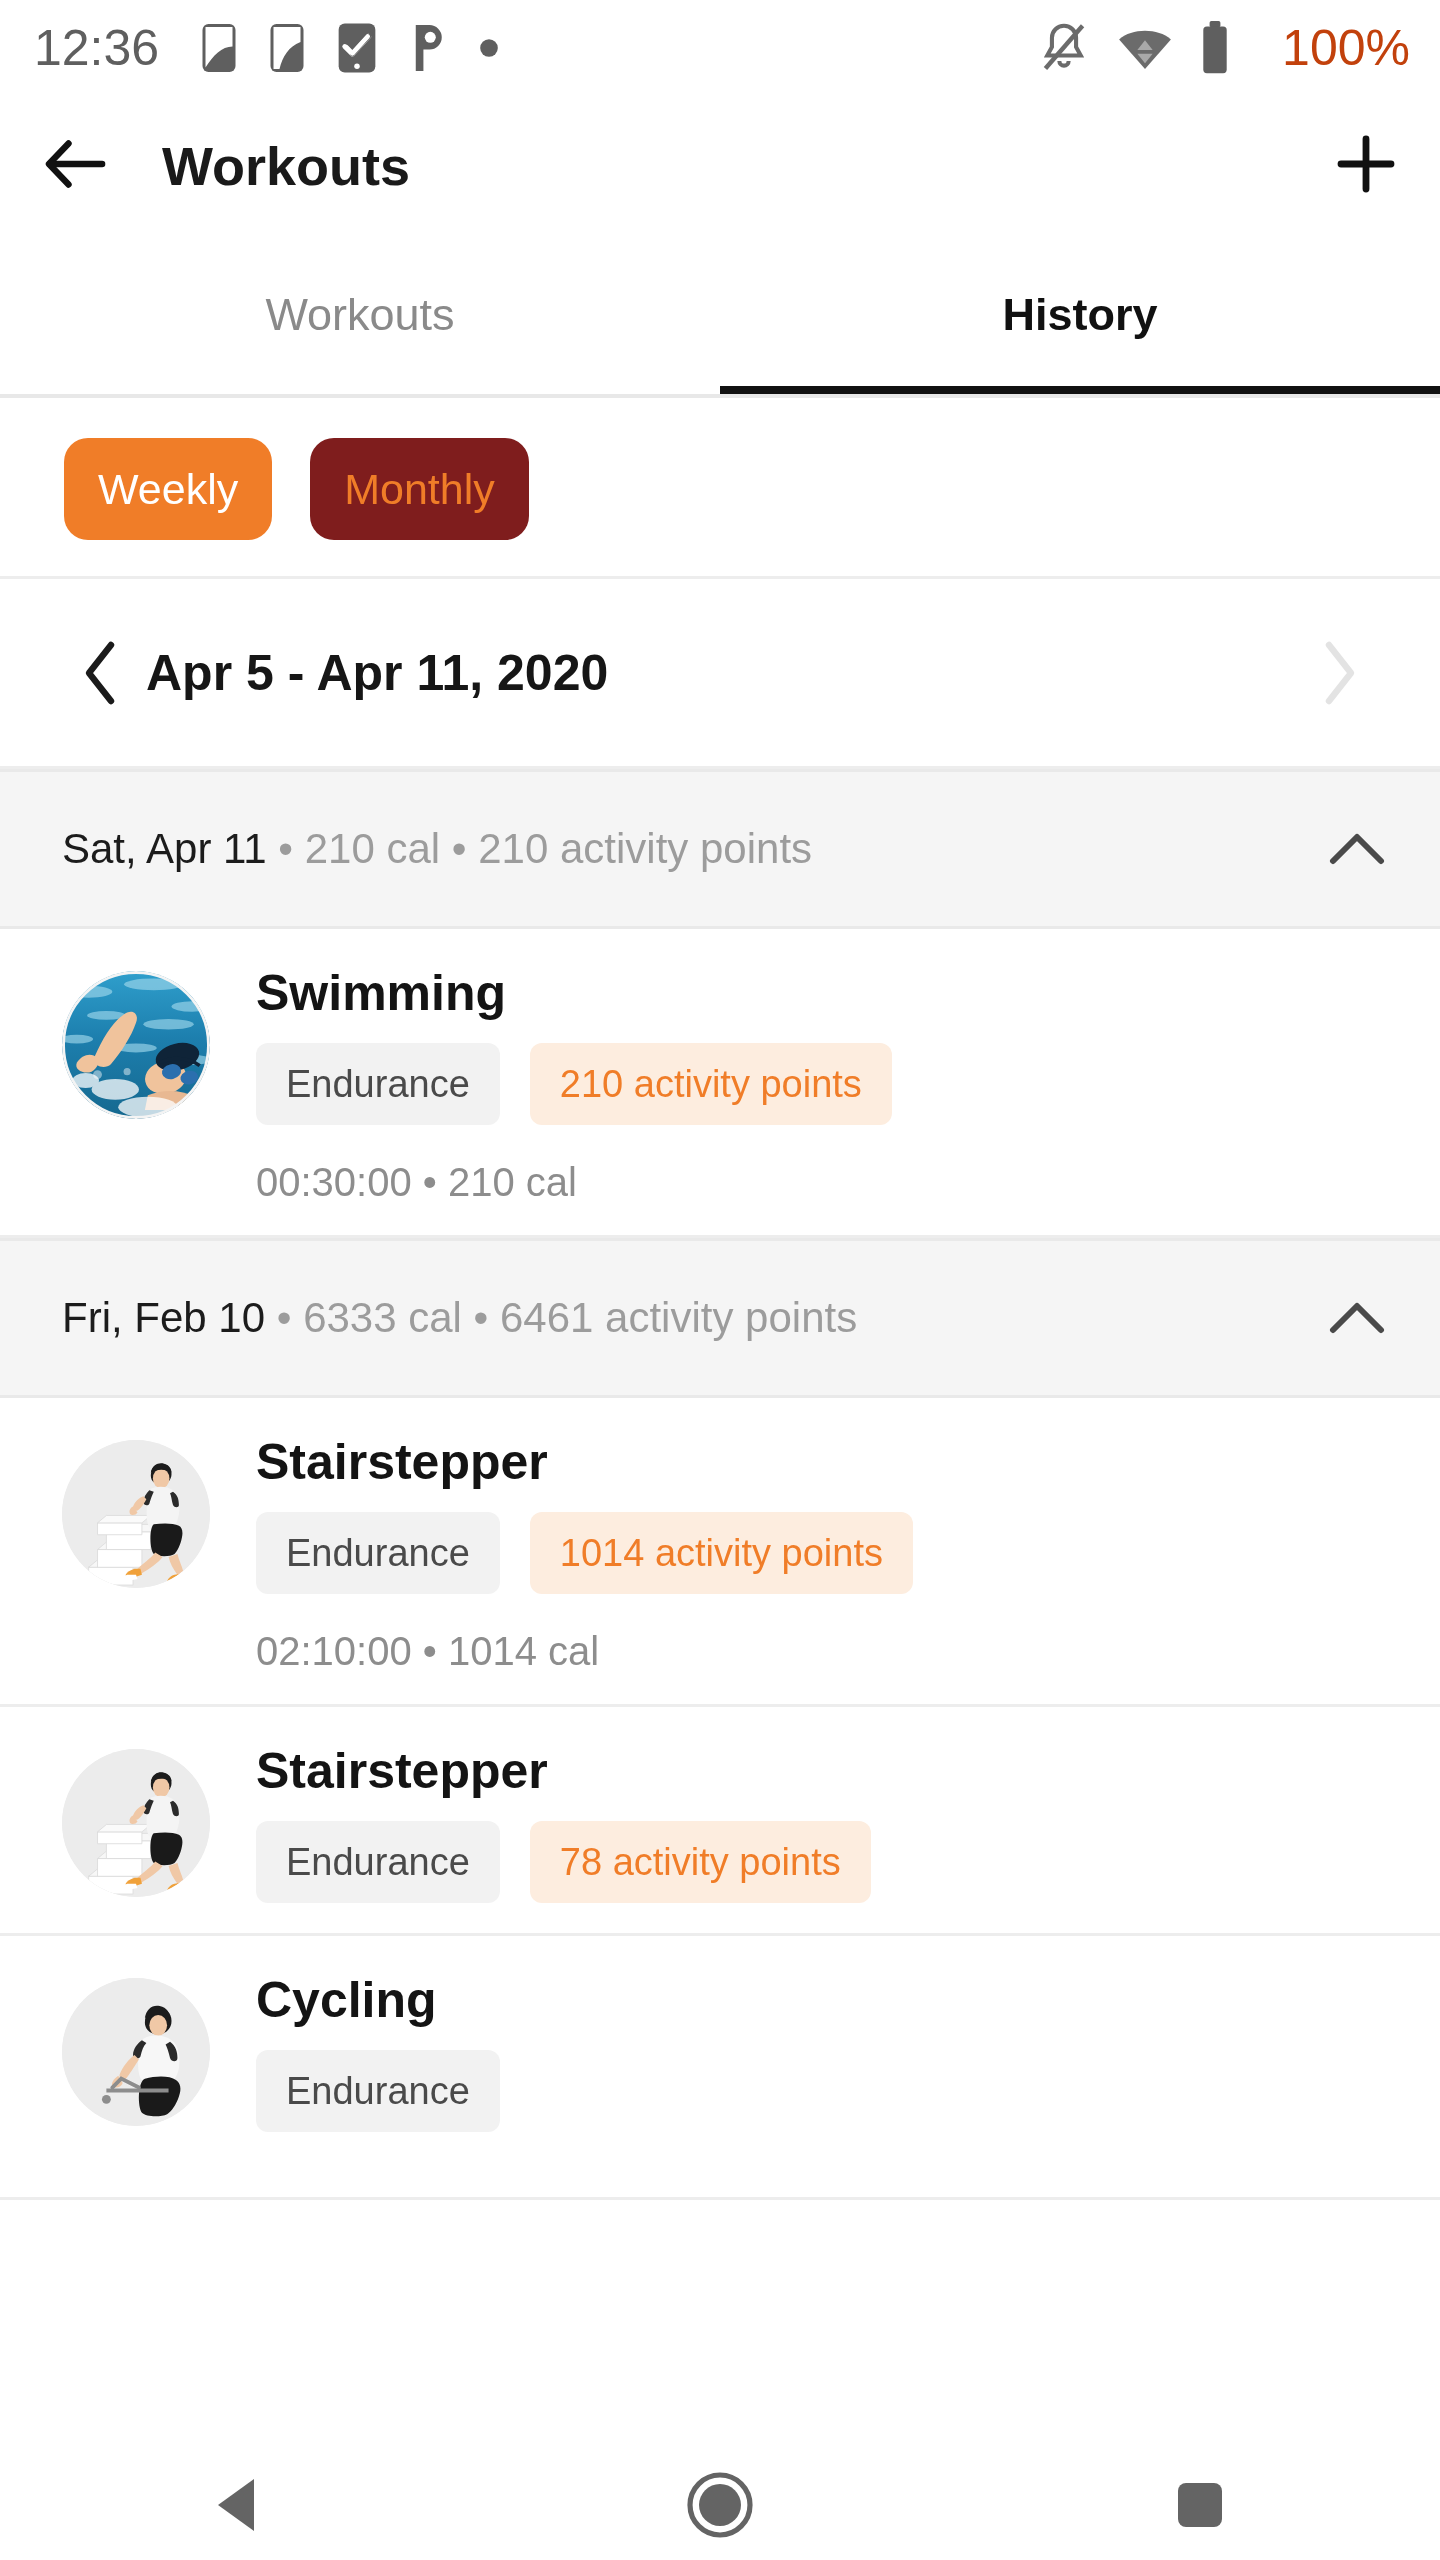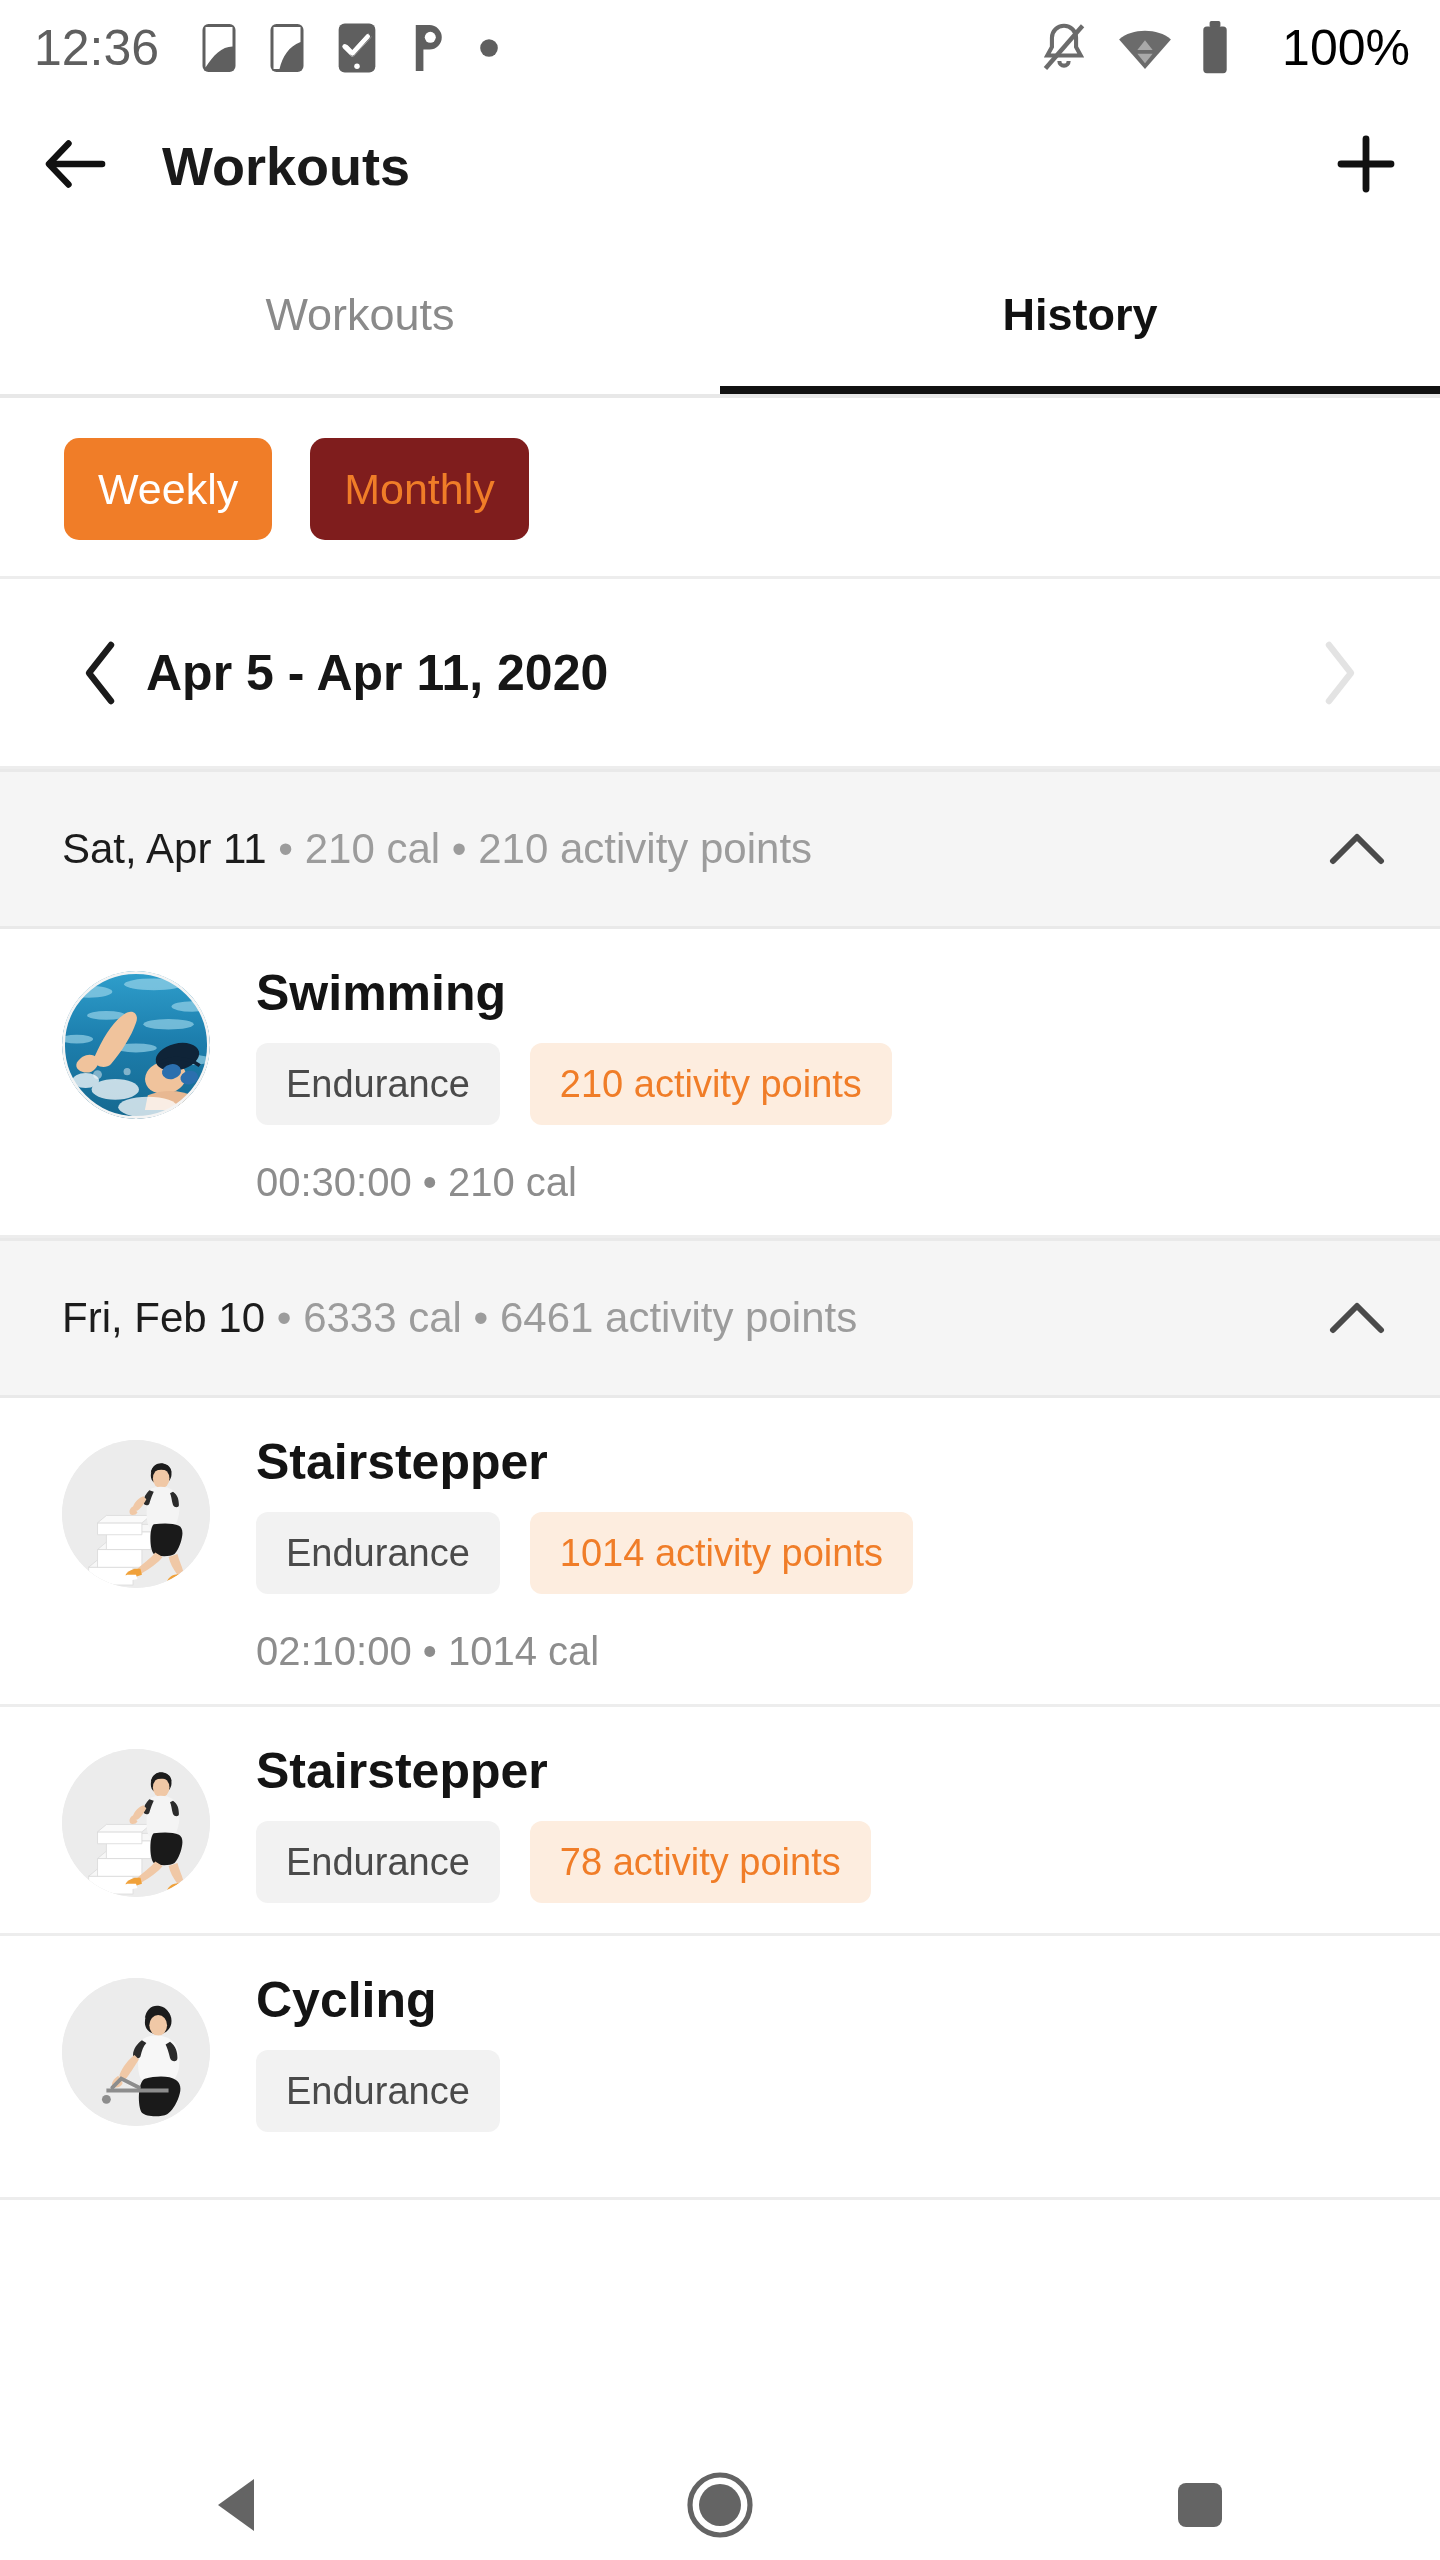--- a/index.html
+++ b/index.html
@@ -13,21 +13,21 @@
 
   
   .statusbar {
     height: 96px; display: flex; align-items: center;
     padding: 0 30px 0 34px; background: #fff;
   }
   .sb-time { font-size: 50px; color: #5f5f5f; letter-spacing: 0px; font-weight: 400; }
   .sb-left-icons { display:flex; align-items:center; gap:32px; margin-left: 42px; }
   .sb-spacer { flex: 1; }
   .sb-right-icons { display:flex; align-items:center; gap:26px; }
-  .sb-batt-text { font-size: 50px; color: #000000; margin-left: 26px; }
+  .sb-batt-text { font-size: 50px; color: #c2410c; margin-left: 26px; }
   .ico { display:block; }
 
   
   .appbar {
     height: 140px; display:flex; align-items:center;
     padding: 0 44px; background:#fff;
   }
   .appbar-title {
     font-size: 54px; font-weight: 700; color:#1a1a1a; margin-left: 54px;
   }
@@ -46,21 +46,21 @@
   .tabs-underline {
     height: 4px; background:#e8e8e8; width:100%;
   }
 
   
   .filterbar {
     background:#fff; padding: 40px 0 36px 64px; display:flex; gap: 38px;
     border-bottom: 3px solid #ededed;
   }
   .chip {
-    border-radius: 15px; font-size: 43px; padding: 3px 34px;
+    border-radius: 24px; font-size: 43px; padding: 3px 34px;
     height: 102px; display:flex; align-items:center; justify-content:center;
   }
   .chip.primary { background:#F07D28; color:#ffffff; }
   .chip.ghost   { background:#7f1d1d; color:#F07D28; }
 
   
   .datenav {
     height: 190px; display:flex; align-items:center; background:#fff;
     border-bottom: 3px solid #ededed; padding: 0 56px;
   }

